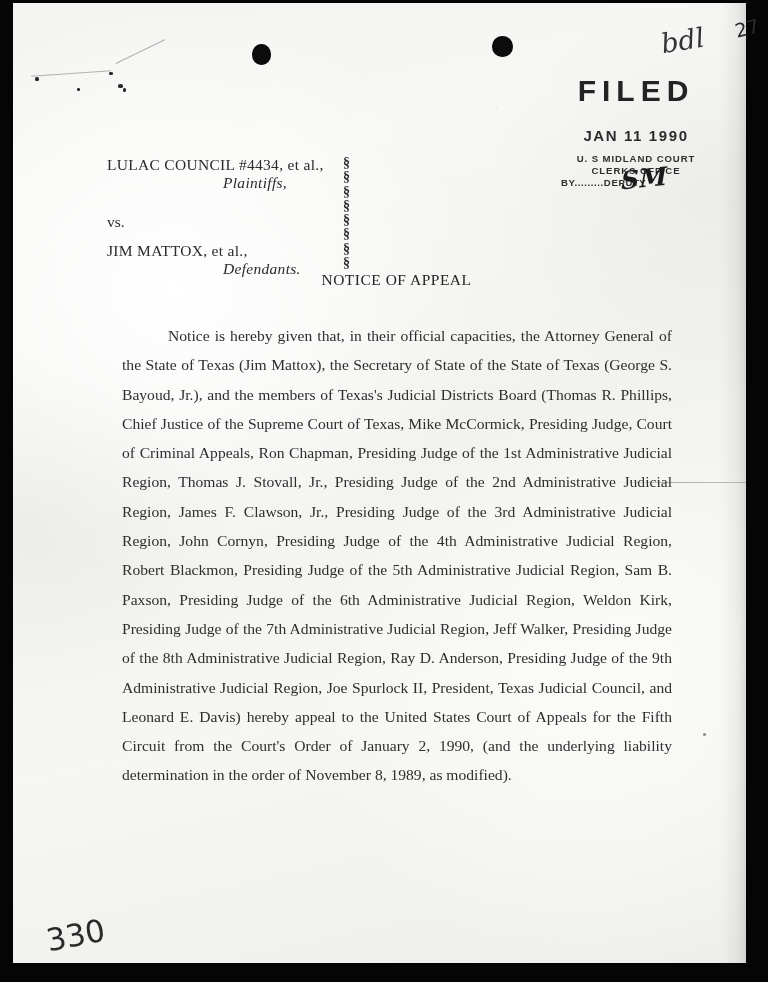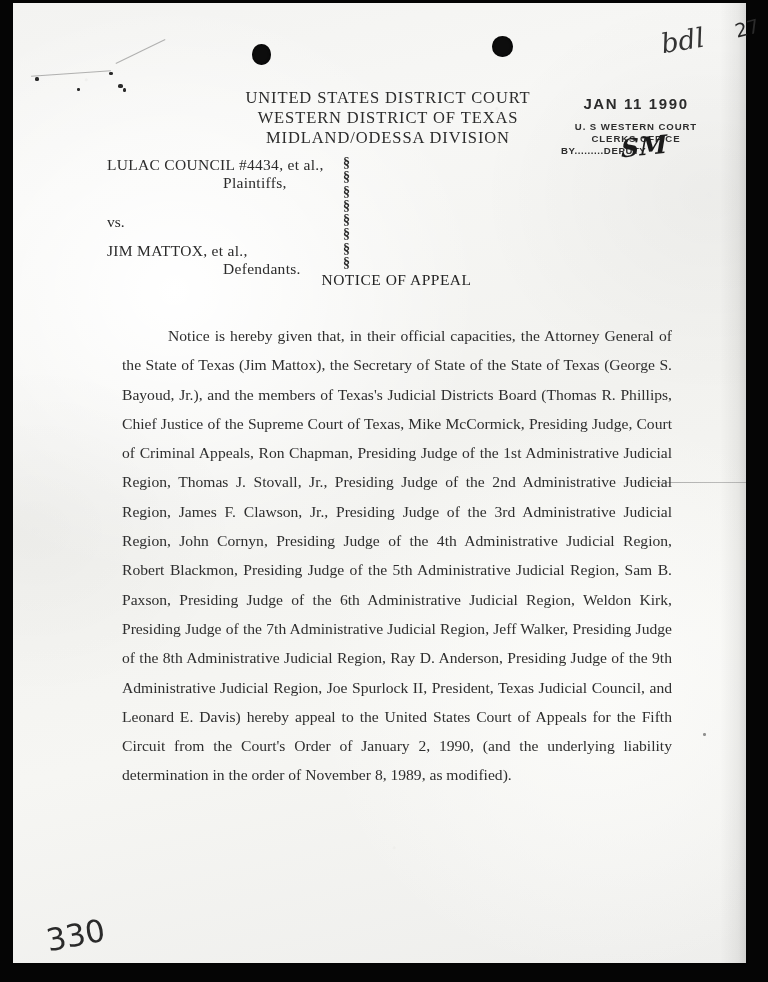--- a/index.html
+++ b/index.html
@@ -108,20 +108,21 @@
   }
   .cap-party {
     position: absolute;
     left: 12px;
     letter-spacing: 0.3px;
   }
   .cap-role {
     position: absolute;
     left: 128px;
     letter-spacing: 0.3px;
+    font-style: italic;
   }
   .cap-vs {
     position: absolute;
     left: 12px;
   }
   .sec-col {
     position: absolute;
     left: 248px;
     top: 0;
     font-weight: bold;
@@ -262,25 +263,20 @@
     <div class="speck" style="left:22px;  top:74px;  width:4px; height:4px;"></div>
     <div class="speck" style="left:96px;  top:69px;  width:4px; height:3px;"></div>
     <div class="speck" style="left:64px;  top:85px;  width:3px; height:3px;"></div>
     <div class="speck" style="left:105px; top:81px;  width:5px; height:4px;"></div>
     <div class="speck" style="left:110px; top:85px;  width:3px; height:4px;"></div>
     <div class="speck" style="left:690px; top:730px; width:3px; height:3px; opacity:.5;"></div>
 
     <div class="punch" style="left:239px; top:41px; width:19px; height:21px;"></div>
     <div class="punch" style="left:479px; top:33px; width:21px; height:21px;"></div>
 
-    <div id="court-header">
-      <div>UNITED STATES DISTRICT COURT</div>
-      <div>WESTERN DISTRICT OF TEXAS</div>
-      <div>MIDLAND/ODESSA DIVISION</div>
-    </div>
 
     <div id="caption">
       <div class="cap-grid">
         <div class="cap-party" style="top:0px;">LULAC COUNCIL #4434, et al.,</div>
         <div class="cap-role" style="top:18px;">Plaintiffs,</div>
 
         <div class="cap-vs" style="top:57px;">vs.</div>
 
         <div class="cap-party" style="top:86px;">JIM MATTOX, et al.,</div>
         <div class="cap-role" style="top:104px;">Defendants.</div>
@@ -293,23 +289,24 @@
           <div>§</div>
           <div>§</div>
           <div>§</div>
           <div>§</div>
         </div>
 
       </div>
     </div>
 
     <div id="filed-stamp">
+      <div class="filed-word">FILED</div>
       <div class="filed-date">JAN 11 1990</div>
       <div class="filed-court">
-        <div>U. S WESTERN COURT</div>
+        <div>U. S MIDLAND COURT</div>
         <div>CLERKS OFFICE</div>
       </div>
       <div class="filed-by-row">
         <span>BY.........</span><span style="">DEPUTY</span>
         <span id="clerk-sig">SM</span>
       </div>
     </div>
 
     <div id="hand-initials">bdl</div>
     <div id="hand-page-no">27</div>

